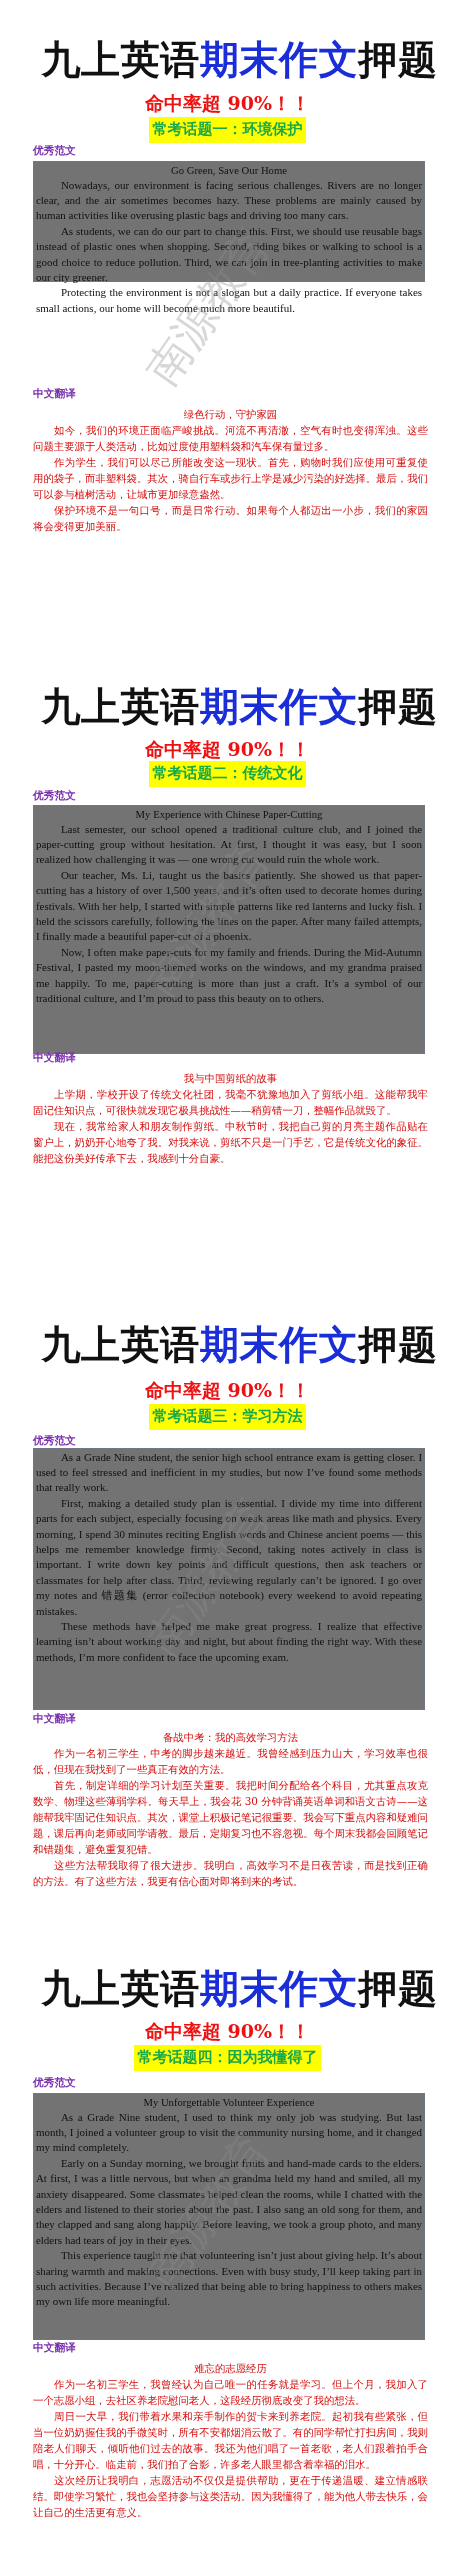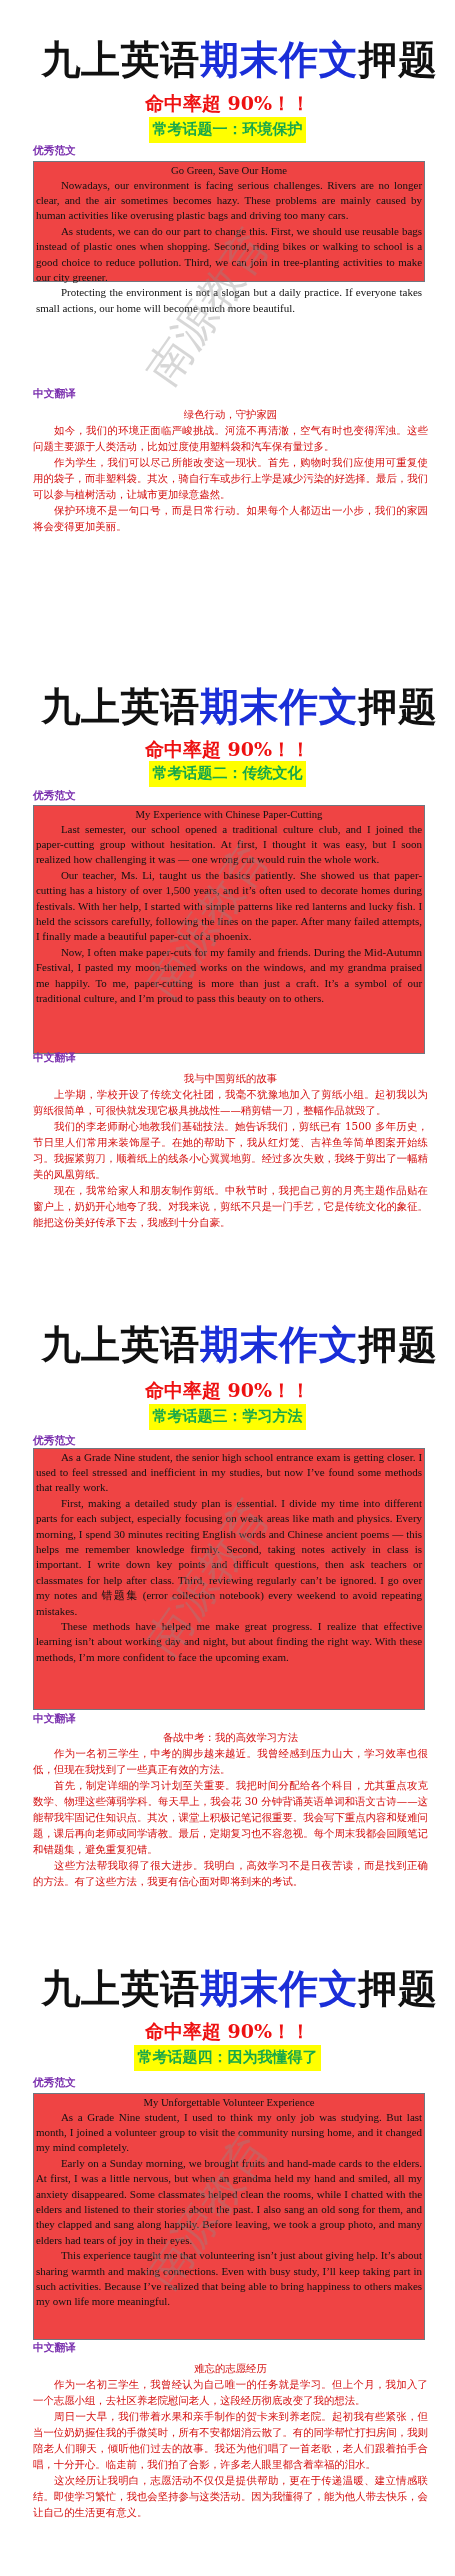--- a/index.html
+++ b/index.html
@@ -4,21 +4,21 @@
 <style>
   html, body { margin: 0; padding: 0; background: #ffffff; }
   body { width: 455px; height: 2576px; position: relative; overflow: hidden; font-family: "DejaVu Sans", sans-serif; }
   .section { position: absolute; left: 0; width: 455px; }
   .main-title { position: absolute; left: 12px; width: 455px; text-align: center; font-family: "DejaVu Sans", sans-serif; font-weight: bold; font-size: 39px; line-height: 46px; letter-spacing: 0.6px; color: #111; }
   .main-title .blue { color: #1a2ed8; }
   .hit-rate { position: absolute; left: 0; width: 455px; text-align: center; font-family: "DejaVu Serif", serif; font-weight: bold; font-size: 19px; line-height: 23px; color: #ee1111; }
   .topic-wrap { position: absolute; left: 0; width: 455px; text-align: center; }
   .topic { display: inline-block; background: #ffff00; color: #17a84a; font-family: "DejaVu Sans", sans-serif; font-weight: bold; font-size: 15px; line-height: 23px; padding: 1.3px 3.8px; }
   .label { position: absolute; left: 33px; font-family: "DejaVu Serif", serif; font-weight: bold; font-size: 10.7px; line-height: 14px; color: #7a2fae; }
-  .essay-box { position: absolute; left: 33px; width: 392px; background: #ef4444; border: 0.6px solid #6f7780; box-sizing: border-box; padding: 0.6px 1.9px 1.3px 1.9px; font-family: "Liberation Serif", serif; color: #111; }
+  .essay-box { position: absolute; left: 33px; width: 392px; background: #737373; border: 0.6px solid #6f7780; box-sizing: border-box; padding: 0.6px 1.9px 1.3px 1.9px; font-family: "Liberation Serif", serif; color: #111; }
   .essay-title { text-align: center; font-size: 10.7px; line-height: 15px; }
   .essay-title.small { font-size: 9.2px; }
   .essay-p { font-size: 11px; line-height: 15.4px; text-align: justify; text-indent: 25px; margin: 0; }
   .trans { position: absolute; left: 33px; width: 395px; font-family: "DejaVu Serif", serif; color: #d40d0d; }
   .trans-title { text-align: center; font-size: 10.4px; line-height: 16px; }
   .trans-p { font-size: 10.4px; line-height: 16px; text-indent: 21px; margin: 0; text-align: justify; }
   .watermark { position: absolute; font-family: "DejaVu Sans", sans-serif; font-size: 44px; color: rgba(140,140,140,0.35); transform: rotate(-55deg); white-space: nowrap; pointer-events: none; }
 </style>
 </head>
 <body>
@@ -59,22 +59,21 @@
   <div class="label" style="top:138px;">优秀范文</div>
   <div class="essay-box" style="top:154px; height:249px;">
     <div class="essay-title">My Experience with Chinese Paper-Cutting</div>
     <p class="essay-p">Last semester, our school opened a traditional culture club, and I joined the paper-cutting group without hesitation. At first, I thought it was easy, but I soon realized how challenging it was — one wrong cut would ruin the whole work.</p>
     <p class="essay-p">Our teacher, Ms. Li, taught us the basics patiently. She showed us that paper-cutting has a history of over 1,500 years, and it’s often used to decorate homes during festivals. With her help, I started with simple patterns like red lanterns and lucky fish. I held the scissors carefully, following the lines on the paper. After many failed attempts, I finally made a beautiful paper-cut of a phoenix.</p>
     <p class="essay-p">Now, I often make paper-cuts for my family and friends. During the Mid-Autumn Festival, I pasted my moon-themed works on the windows, and my grandma praised me happily. To me, paper-cutting is more than just a craft. It’s a symbol of our traditional culture, and I’m proud to pass this beauty on to others.</p>
   </div>
   <div class="label" style="top:400px;">中文翻译</div>
   <div class="trans" style="top:419px;">
     <div class="trans-title">我与中国剪纸的故事</div>
-    <p class="trans-p">上学期，学校开设了传统文化社团，我毫不犹豫地加入了剪纸小组。起初我以为剪纸很简单，可很快就发现它极具挑战性——稍剪错一刀，整幅作品就毁了。</p>
-    <p class="trans-p">我们的李老师耐心地教我们基础技法。她告诉我们，剪纸已有 1500 多年历史，节日里人们常用来装饰屋子。在她的帮助下，我从红灯笼、吉祥鱼等简单图案开始练习。我握紧剪刀，顺着纸上的线条小心翼翼地剪。经过多次失败，我终于剪出了一幅精美的凤凰剪纸。</p>
+    <p class="trans-p">上学期，学校开设了传统文化社团，我毫不犹豫地加入了剪纸小组。这能帮我牢固记住知识点，可很快就发现它极具挑战性——稍剪错一刀，整幅作品就毁了。</p>
     <p class="trans-p">现在，我常给家人和朋友制作剪纸。中秋节时，我把自己剪的月亮主题作品贴在窗户上，奶奶开心地夸了我。对我来说，剪纸不只是一门手艺，它是传统文化的象征。能把这份美好传承下去，我感到十分自豪。</p>
   </div>
   <div class="watermark" style="left:120px; top:240px;">南源教育</div>
 </div>
 
 <div class="section" style="top:1290px; height:639px;">
   <div class="main-title" style="top:32px;">
     <span>九上英语</span><span class="blue">期末作文</span><span>押题</span>
   </div>
   <div class="hit-rate" style="top:89px;">命中率超 90%！！</div>

